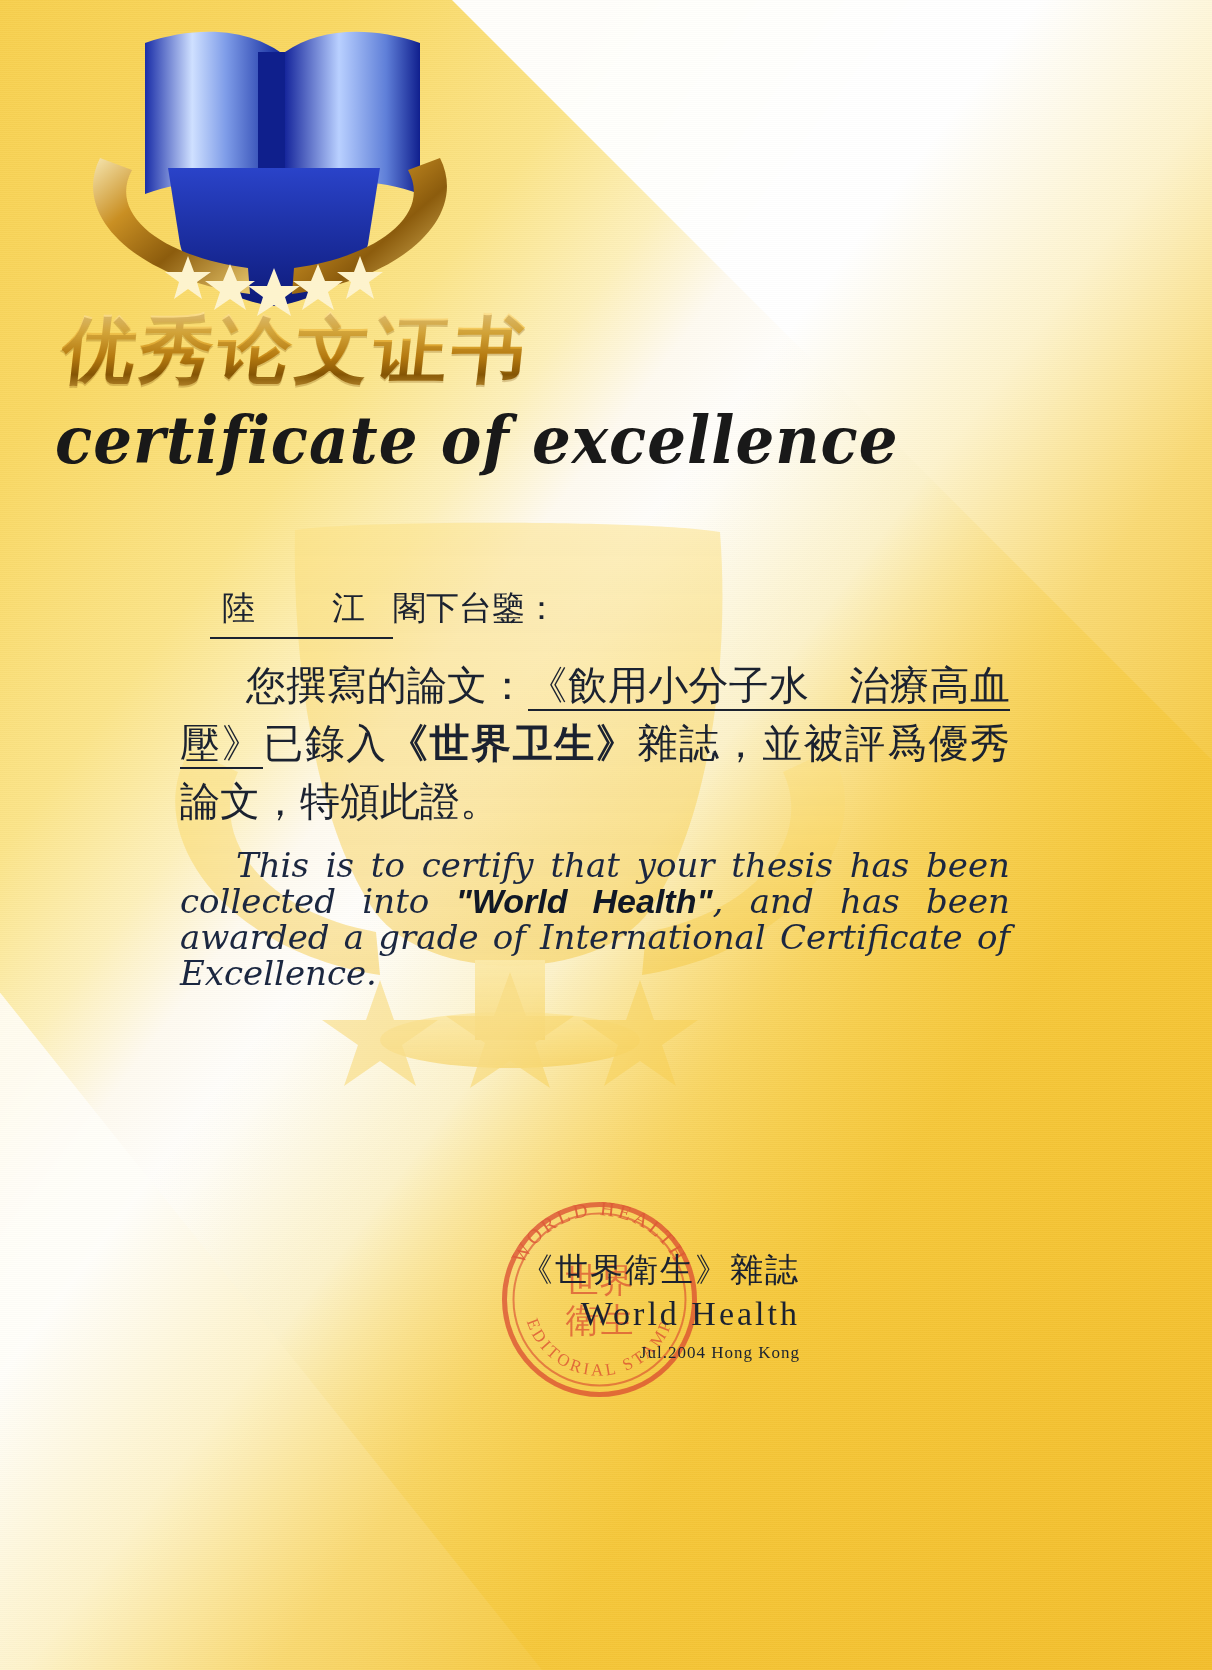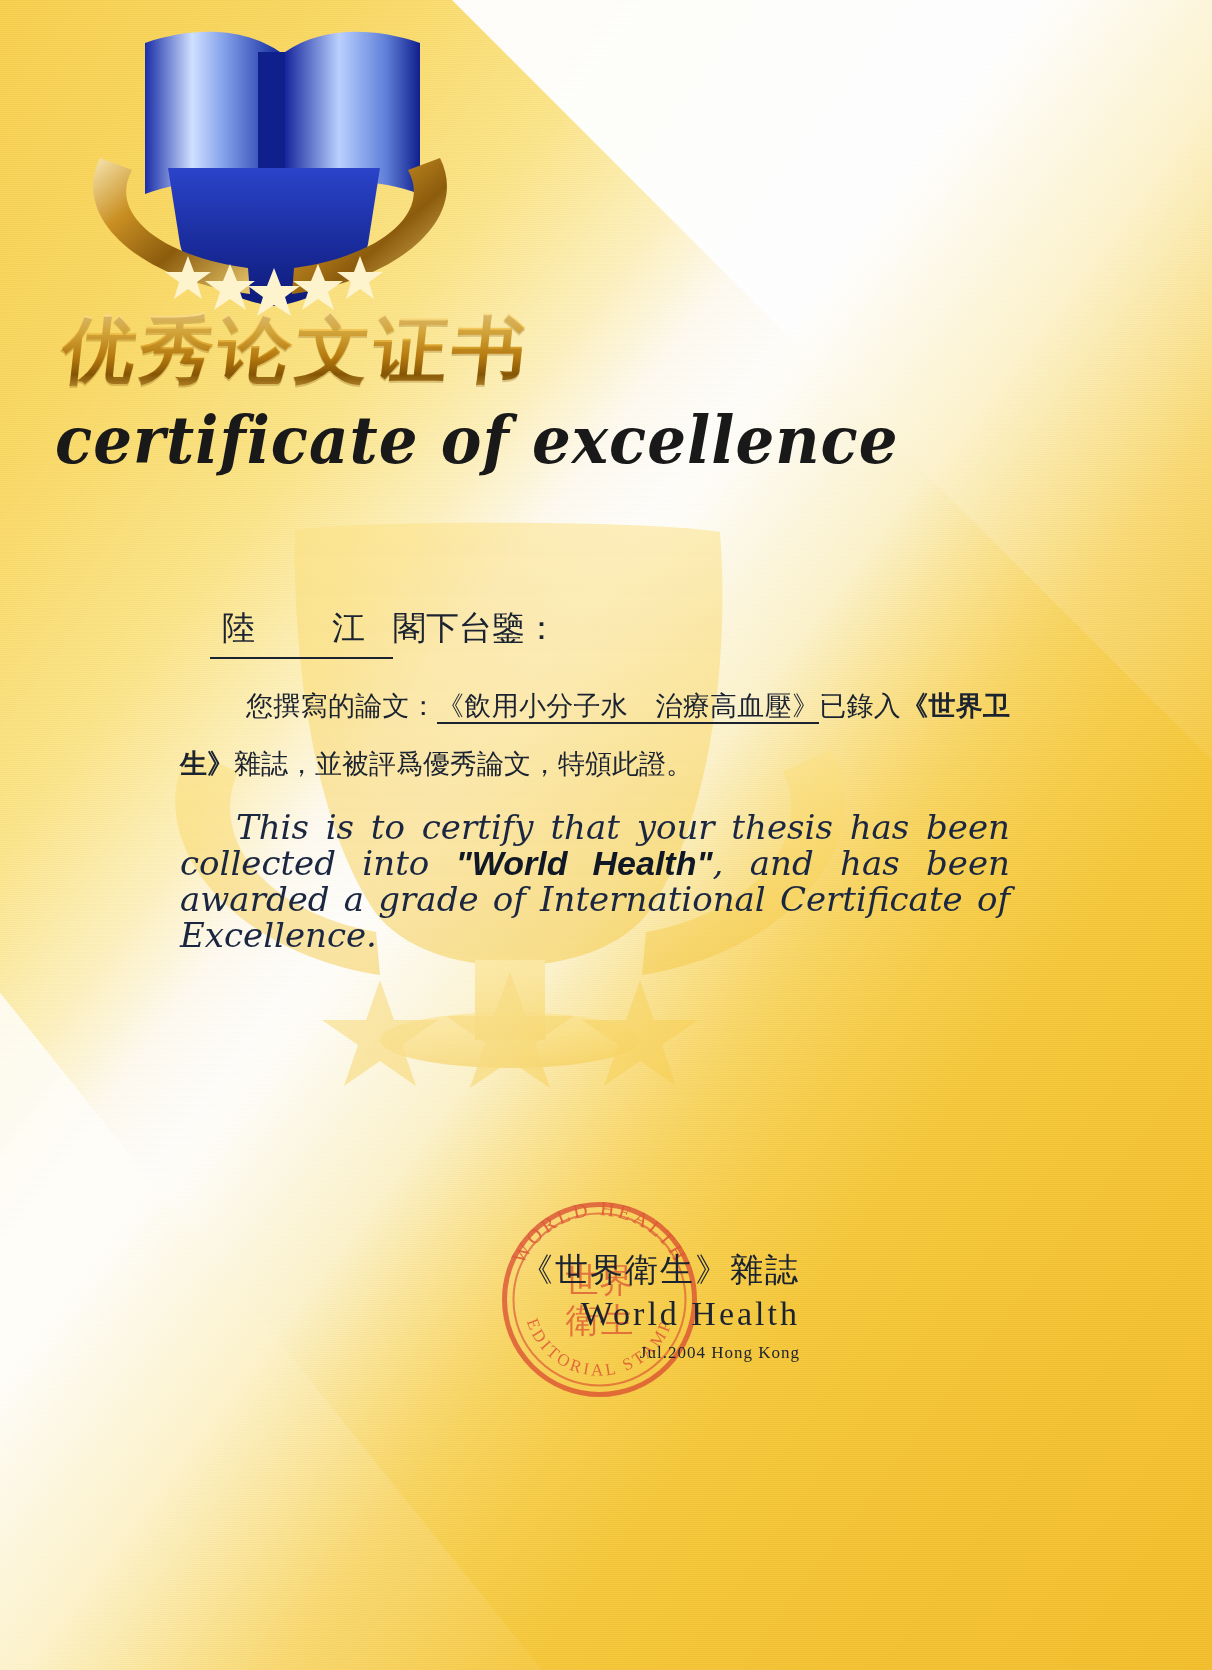--- a/index.html
+++ b/index.html
@@ -156,26 +156,25 @@
     margin-bottom: 18px;
     white-space: nowrap;
   }
   .name-blank {
     display: inline-block;
     min-width: 150px;
     text-align: center;
     border-bottom: 2px solid #1b2230;
     letter-spacing: 22px;
     padding: 0 6px 1px 12px;
-    margin-top: 20px;
   }
   .para-cn {
     text-indent: 66px;
     text-align: justify;
-    font-size: 27px;
+    font-size: 40px;
     line-height: 58px;
     color: #1b2230;
   }
   .thesis-title {
     border-bottom: 2px solid #1b2230;
     padding-bottom: 1px;
   }
   .journal-bold {
     font-weight: bold;
   }

